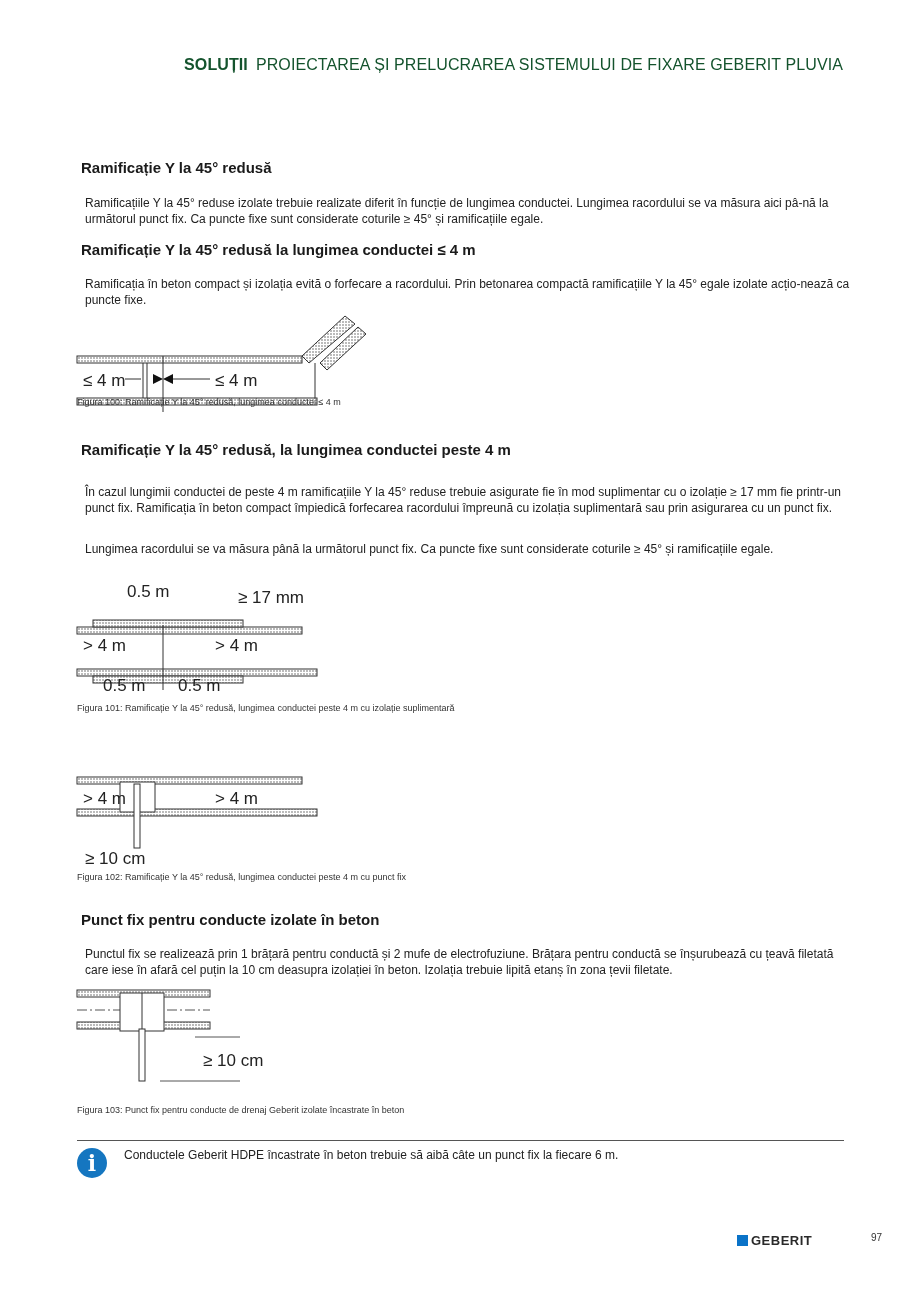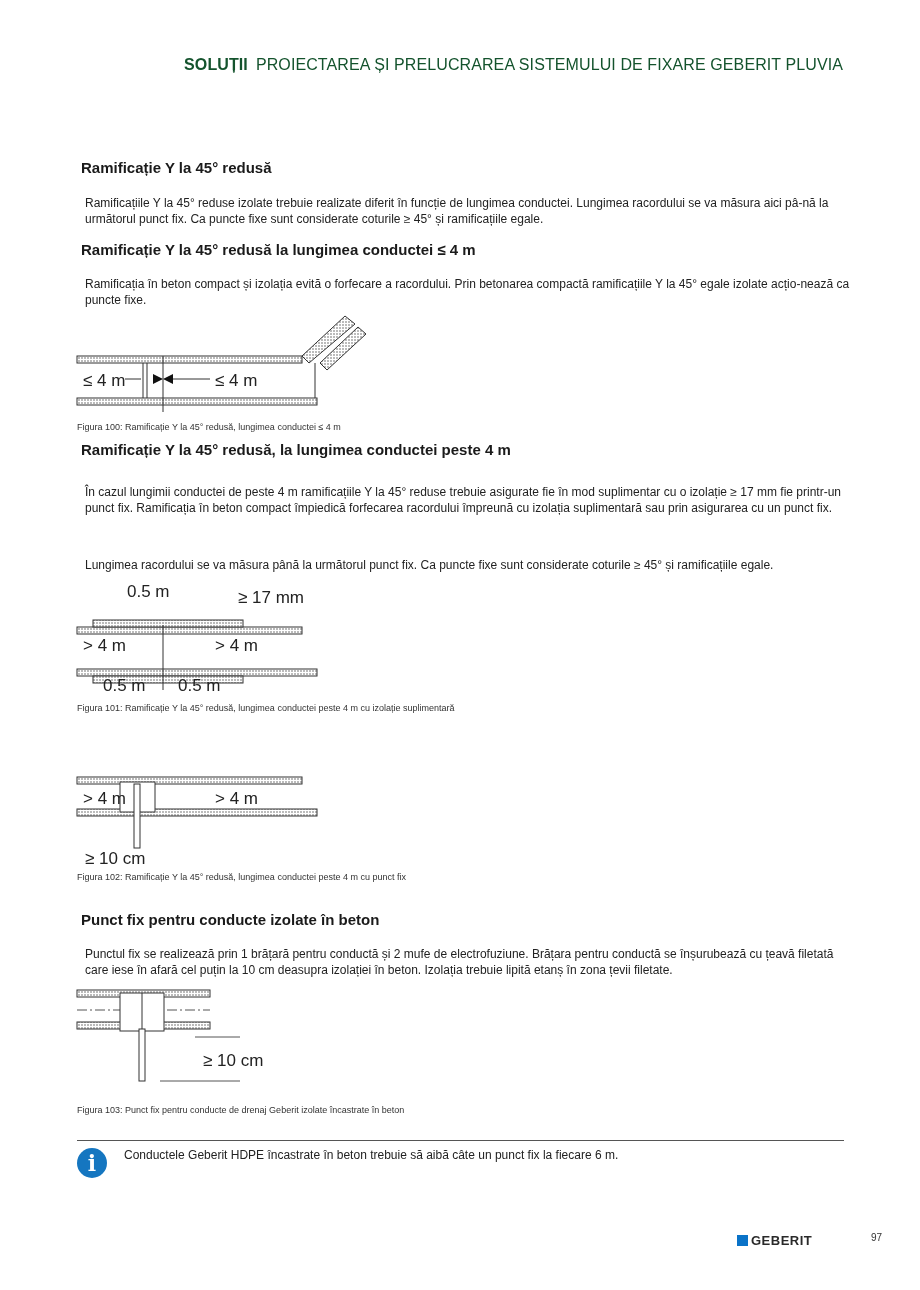--- a/index.html
+++ b/index.html
@@ -53,25 +53,25 @@
     <line x1="240" y1="51" x2="240" y2="86"></line>
     <line x1="88" y1="44" x2="88" y2="100"></line>
   </g>
   <text x="8" y="74" font-size="17" fill="#222">≤ 4 m</text>
   <text x="140" y="74" font-size="17" fill="#222">≤ 4 m</text>
   <polygon points="78,62 88,67 78,72" fill="#111"></polygon>
   <polygon points="98,62 88,67 98,72" fill="#111"></polygon>
   <line x1="98" y1="67" x2="135" y2="67" stroke="#333"></line>
   <line x1="50" y1="67" x2="66" y2="67" stroke="#333"></line>
 </svg>
-<div class="cap" style="top:422px">Figura 100: Ramificație Y la 45° redusă, lungimea conductei ≤ 4 m</div>
+<div class="cap" style="top:397px">Figura 100: Ramificație Y la 45° redusă, lungimea conductei ≤ 4 m</div>
 
 <h2 style="top:437px">Ramificație Y la 45° redusă, la lungimea conductei peste 4 m</h2>
 <p style="top:477px">În cazul lungimii conductei de peste 4 m ramificațiile Y la 45° reduse trebuie asigurate fie în mod suplimentar cu o izolație ≥ 17 mm fie printr-un punct fix. Ramificația în beton compact împiedică forfecarea racordului împreună cu izolația suplimentară sau prin asigurarea cu un punct fix.</p>
-<p style="top:550px">Lungimea racordului se va măsura până la următorul punct fix. Ca puncte fixe sunt considerate coturile ≥ 45° și ramificațiile egale.</p>
+<p style="top:534px">Lungimea racordului se va măsura până la următorul punct fix. Ca puncte fixe sunt considerate coturile ≥ 45° și ramificațiile egale.</p>
 
 <svg class="fig" style="top:565px" width="320" height="130">
   <g stroke="#333" stroke-width="1" fill="url(#hatch)">
     <rect x="2" y="62" width="225" height="7"></rect>
     <rect x="2" y="104" width="240" height="7"></rect>
     <rect x="18" y="55" width="150" height="7"></rect>
     <rect x="18" y="111" width="150" height="7"></rect>
   </g>
   <line x1="88" y1="60" x2="88" y2="125" stroke="#333"></line>
   <text x="52" y="32" font-size="17" fill="#222">0.5 m</text>

